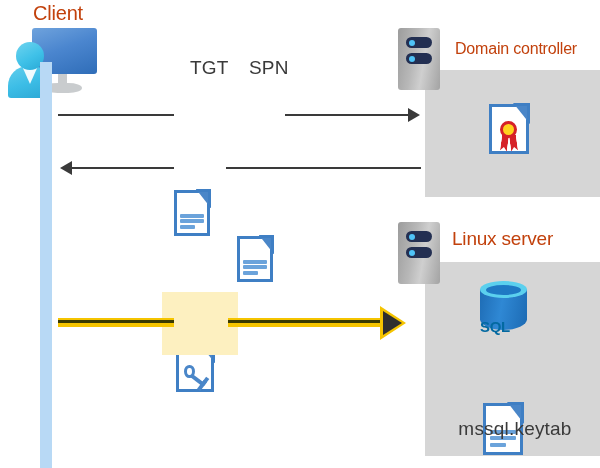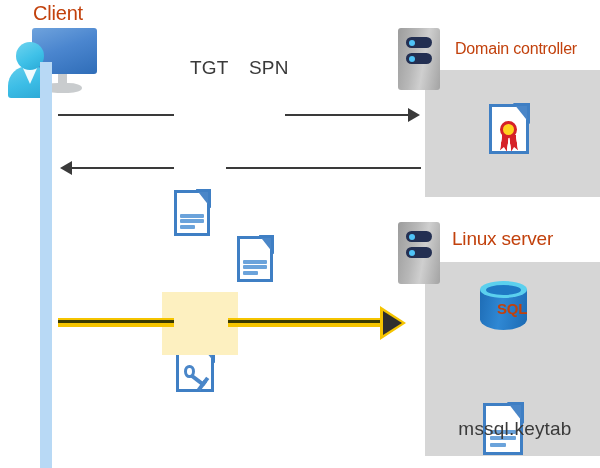--- a/index.html
+++ b/index.html
@@ -194,22 +194,22 @@
   }
   .db-top{
     position:absolute;left:0;top:0;width:47px;height:17px;border-radius:50%;
     background:#5bd0ee;
   }
   .db-top-in{
     position:absolute;left:6px;top:4px;width:35px;height:10px;border-radius:50%;
     background:#1f79c4;
   }
   .db-text{
-    position:absolute;left:0;top:19px;width:47px;text-align:right;
-    font-size:15px;font-weight:bold;color:#c2410c;letter-spacing:-0.3px;
+    position:absolute;left:0;top:37px;width:47px;text-align:left;
+    font-size:15px;font-weight:bold;color:#0369a1;letter-spacing:-0.3px;
     font-family:"Liberation Sans", sans-serif;
   }
 
   #keytab-label{
     left:440px;top:418px;width:150px;text-align:center;
     font-size:19px;color:#3a3a3a;
   }
 </style>
 </head>
 <body>

